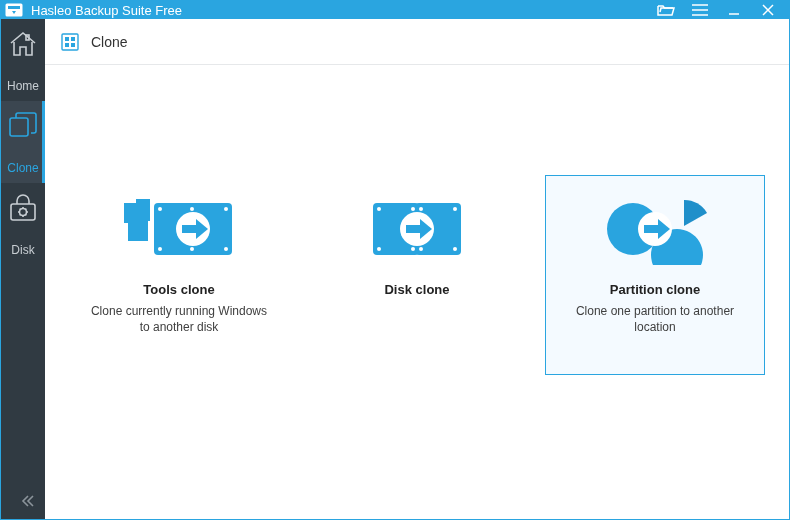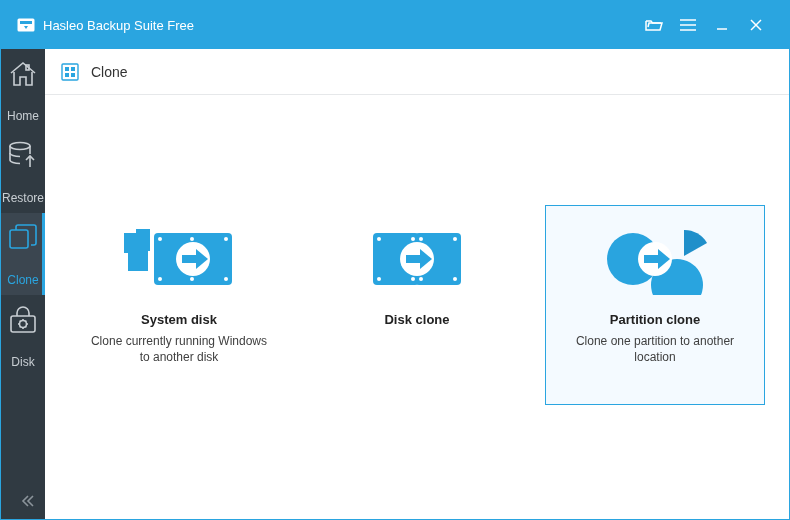--- a/index.html
+++ b/index.html
@@ -1,19 +1,19 @@
 <!DOCTYPE html>
 <html><head>
 <meta charset="utf-8">
 <style>
   * { box-sizing: border-box; margin: 0; padding: 0; font-family: "Segoe UI", Tahoma, sans-serif; }
   body { width: 790px; height: 520px; overflow: hidden; background: #fff; }
   .window { width: 790px; height: 520px; display: flex; flex-direction: column; border:1px solid #2aa5e0;}
   
-  .titlebar { height: 48px; background: #2aa5e0; display: flex; align-items: center; padding: 0 16px; color: #fff; }
+  .titlebar { height: 18px; background: #2aa5e0; display: flex; align-items: center; padding: 0 4px; color: #fff; }
   .titlebar .app-icon { width: 18px; height: 14px; margin-right: 8px; display:inline-block; }
   .titlebar .title { font-size: 13px; flex: 0 0 auto; }
   .titlebar .spacer { flex: 1; }
   .titlebar .btn { width: 34px; height: 32px; display:flex; align-items:center; justify-content:center; cursor:pointer; }
   .titlebar .btn svg { stroke:#fff; fill:none; }
   
   .body { flex:1; display:flex; min-height:0; }
   
   .sidebar { width: 80px; background:#303a42; display:flex; flex-direction:column; align-items:stretch; position:relative; }
   .side-item { height: 82px; display:flex; flex-direction:column; align-items:center; justify-content:center; color:#c8ced3; font-size:12px; cursor:pointer; position:relative; gap:18px;}
@@ -81,33 +81,20 @@
     <div class="sidebar">
       <div class="side-item">
         <span class="icon">
           <svg width="34" height="30" viewBox="0 0 34 30" stroke-width="1.6">
               <path d="M5 14 L17 4 L29 14"></path>
               <path d="M8 13v13h6v-8h6v8h6V13"></path>
               <rect x="20" y="6" width="3" height="5"></rect>
             </svg>
         </span>
         <span>Home</span>
-      </div>
-      <div class="side-item">
-        <span class="icon">
-          <svg width="30" height="30" viewBox="0 0 30 30" stroke-width="1.6">
-            <ellipse cx="12" cy="5" rx="10" ry="3.5"></ellipse>
-              <path d="M2 5v14c0 2 4.5 3.5 10 3.5"></path>
-              <path d="M22 5v8"></path>
-            <path d="M2 12c0 2 4.5 3.5 10 3.5"></path>
-            <path d="M18 19l4-4 4 4"></path>
-              <line x1="22" y1="15" x2="22" y2="26"></line>
-          </svg>
-        </span>
-        <span>Restore</span>
       </div>
       <div class="side-item active">
         <span class="icon">
           <svg width="32" height="32" viewBox="0 0 32 32" stroke-width="1.6">
             <rect x="3" y="8" width="18" height="18" rx="2"></rect>
             <path d="M9 8V5a2 2 0 0 1 2-2h16a2 2 0 0 1 2 2v16a2 2 0 0 1-2 2h-3"></path>
           </svg>
         </span>
         <span>Clone</span>
       </div>
@@ -167,21 +154,21 @@
               <rect x="62" y="10" width="46" height="52" rx="4" fill="#29a4df"></rect>
               <circle cx="68" cy="16" r="2" fill="#fff"></circle>
                 <circle cx="102" cy="16" r="2" fill="#fff"></circle>
               <circle cx="68" cy="56" r="2" fill="#fff"></circle>
                 <circle cx="102" cy="56" r="2" fill="#fff"></circle>
               <circle cx="69" cy="36" r="17" fill="#fff"></circle>
               <rect x="58" y="32" width="14" height="8" fill="#29a4df"></rect>
               <polygon points="72,26 84,36 72,46" fill="#29a4df"></polygon>
             </svg>
           </div>
-          <div class="card-title">System disk</div>
+          <div class="card-title">Tools clone</div>
           <div class="card-desc">Clone currently running Windows to another disk</div>
         </div>
 
         <div class="card">
           <div class="card-icon">
             <svg width="100" height="72" viewBox="0 0 100 72">
               <rect x="6" y="10" width="46" height="52" rx="4" fill="#29a4df"></rect>
               <circle cx="12" cy="16" r="2" fill="#fff"></circle>
                 <circle cx="46" cy="16" r="2" fill="#fff"></circle>
               <circle cx="12" cy="56" r="2" fill="#fff"></circle>

